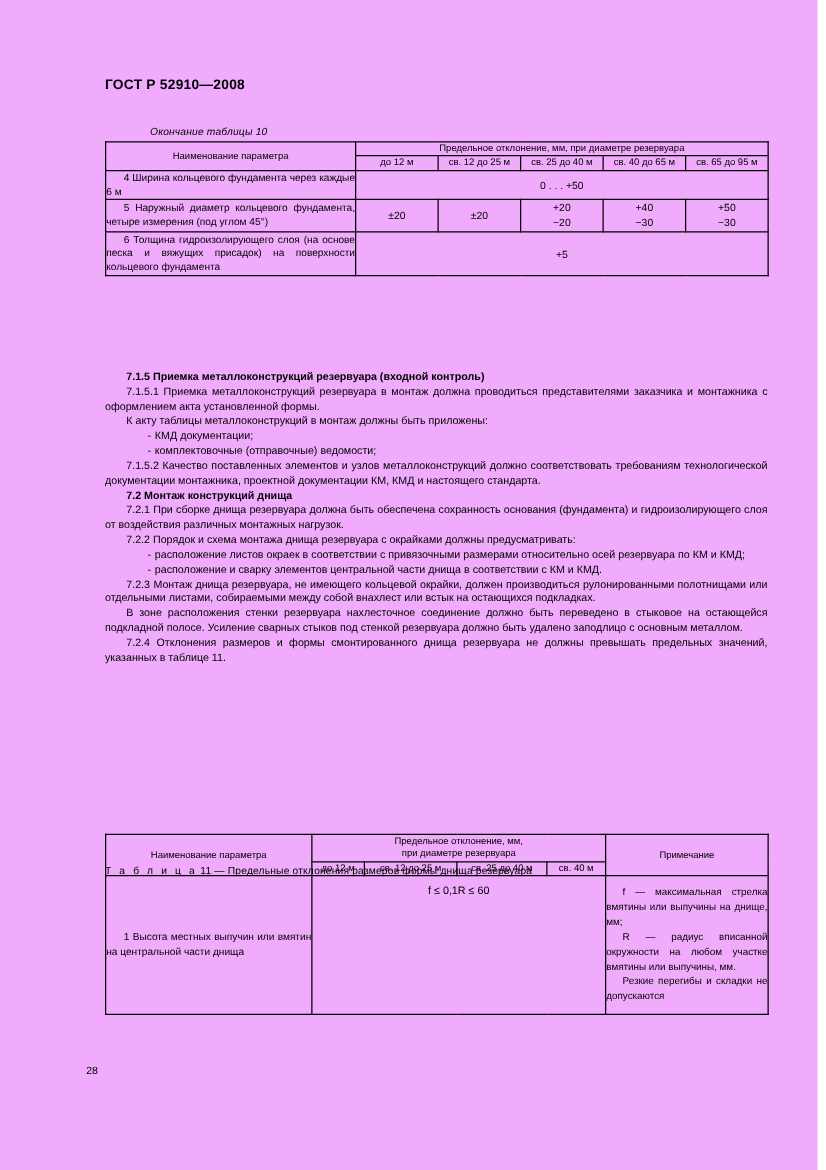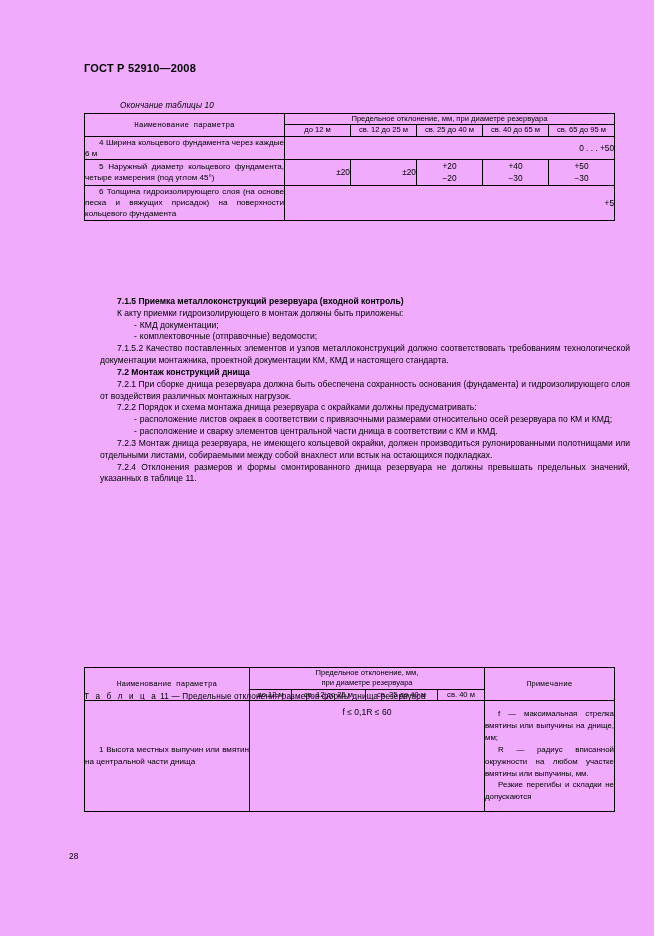--- a/index.html
+++ b/index.html
@@ -54,57 +54,56 @@
   }
   #tbl10 { left: 84px; top: 113px; width: 530px; }
   #tbl11 { left: 84px; top: 667px; width: 530px; }
 
   .hd {
     text-align: center;
     font-size: 7.6px;
     padding: 4px 3px;
     line-height: 1.35;
   }
-  .hd-tall { padding: 5px 4px; font-family: Liberation Mono, monospace; }
+  .hd-tall { padding: 5px 4px; }
   .param {
     text-align: justify;
     text-align-last: left;
     font-size: 8.1px;
     line-height: 1.42;
     padding: 4px 6px 5px 6px;
     vertical-align: top;
   }
   .param .ind { display: inline-block; width: 14px; }
   .val {
     text-align: center;
     font-size: 8.3px;
     line-height: 1.45;
     padding: 3px 2px;
   }
-  .val-bottom { vertical-align: bottom; padding-bottom: 5px; text-align: right; }
+  .val-bottom { vertical-align: bottom; padding-bottom: 5px; }
   .note {
     text-align: justify;
     text-align-last: left;
     font-size: 7.9px;
     line-height: 1.5;
     padding: 4px 6px 5px 7px;
     vertical-align: top;
   }
   .note p { margin: 0; text-indent: 13px; }
   .formula { font-size: 8.6px; }
 
   
   #body-text {
     position: absolute;
     left: 84px;
     top: 296px;
     width: 530px;
     font-size: 8.55px;
     line-height: 1.385;
-    margin-left: 16px;
   }
   #body-text p {
     margin: 0;
     text-align: justify;
     text-align-last: left;
     hyphens: manual;
   }
   #body-text p.h { font-weight: bold; text-indent: 17px; }
   #body-text p.i1 { text-indent: 17px; }
   #body-text p.li { text-indent: 17px; }
@@ -176,30 +175,32 @@
           <span class="ind"></span><span>6</span>
           <span>Толщина гидроизолирующего слоя (на основе песка и вяжущих присадок) на поверхности кольцевого фундамента</span>
         </td>
         <td class="val val-bottom" colspan="5">+5</td>
       </tr>
     </tbody>
   </table>
 
   <div id="body-text">
     <p class="h">7.1.5  Приемка металлоконструкций резервуара (входной контроль)</p>
-    <p class="i1">К акту приемки гидроизолирующего в монтаж должны быть приложены:</p>
+    <p class="i1">7.1.5.1  Приемка металлоконструкций резервуара в монтаж должна проводиться представителями заказчика и монтажника с оформлением акта установленной формы.</p>
+    <p class="i1">К акту таблицы металлоконструкций в монтаж должны быть приложены:</p>
     <p class="li"><span class="dash">-</span><span>КМД документации;</span></p>
     <p class="li"><span class="dash">-</span><span>комплектовочные (отправочные) ведомости;</span></p>
     <p class="i1">7.1.5.2  Качество поставленных элементов и узлов металлоконструкций должно соответствовать требованиям технологической документации монтажника, проектной документации КМ, КМД и настоящего стандарта.</p>
     <p class="h">7.2  Монтаж конструкций днища</p>
     <p class="i1">7.2.1  При сборке днища резервуара должна быть обеспечена сохранность основания (фундамента) и гидроизолирующего слоя от воздействия различных монтажных нагрузок.</p>
     <p class="i1">7.2.2  Порядок и схема монтажа днища резервуара с окрайками должны предусматривать:</p>
     <p class="li"><span class="dash">-</span><span>расположение листов окраек в соответствии с привязочными размерами относительно осей резервуара по КМ и КМД;</span></p>
     <p class="li"><span class="dash">-</span><span>расположение и сварку элементов центральной части днища в соответствии с КМ и КМД.</span></p>
     <p class="i1">7.2.3  Монтаж днища резервуара, не имеющего кольцевой окрайки, должен производиться рулонированными полотнищами или отдельными листами, собираемыми между собой внахлест или встык на остающихся подкладках.</p>
+    <p class="i1">В зоне расположения стенки резервуара нахлесточное соединение должно быть переведено в стыковое на остающейся подкладной полосе. Усиление сварных стыков под стенкой резервуара должно быть удалено заподлицо с основным металлом.</p>
     <p class="i1">7.2.4  Отклонения размеров и формы смонтированного днища резервуара не должны превышать предельных значений, указанных в таблице 11.</p>
   </div>
 
   <div class="table-caption" id="cap11">
     <span class="sp">Т а б л и ц а</span>
     <span>11</span>
     <span>— Предельные отклонения размеров формы днища резервуара</span>
   </div>
 
   <table class="gost" id="tbl11">

